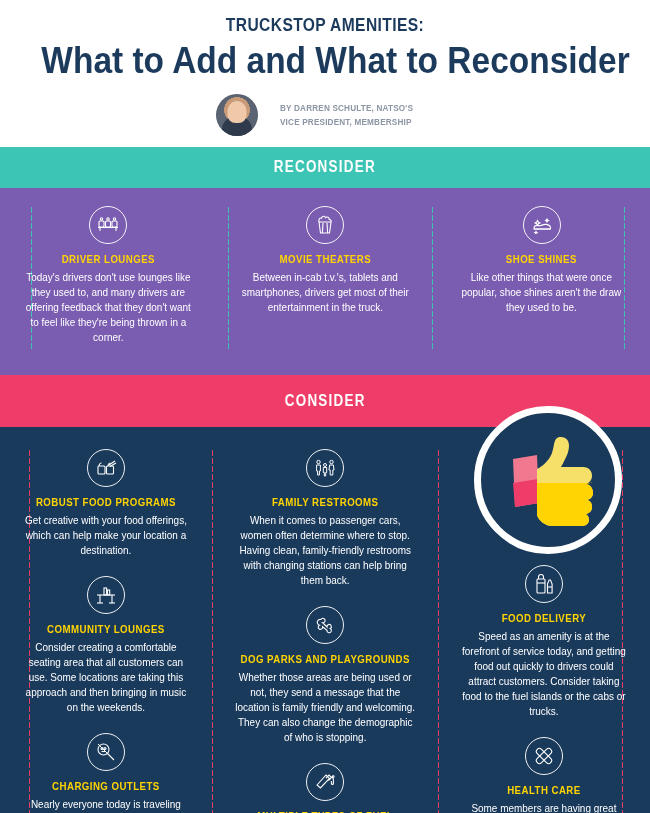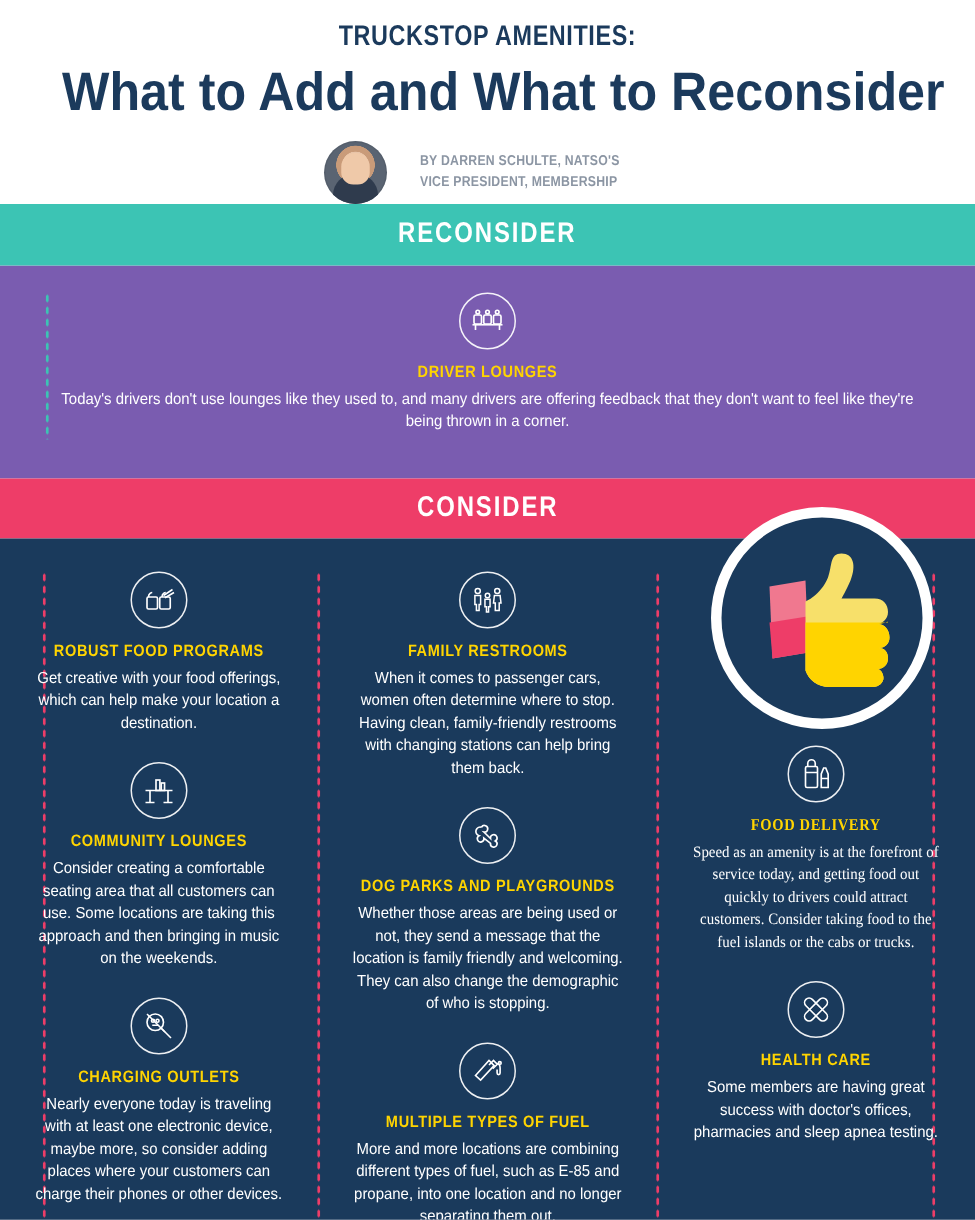--- a/index.html
+++ b/index.html
@@ -5,21 +5,21 @@
   * { box-sizing: border-box; margin: 0; padding: 0; }
   body {
     width: 650px; height: 813px;
     background: #ffffff;
     font-family: "Liberation Sans", sans-serif;
     overflow: hidden;
     position: relative;
   }
 
   
-  .header { background:#ffffff; padding: 14px 20px 0; text-align:center; }
+  .header { background:#ffffff; padding: 14px 20px 11px; text-align:center; }
   .kicker {
     font-family: "Liberation Sans", sans-serif;
     font-weight: 700;
     font-size: 19px;
     letter-spacing: 0.5px;
     color: #1b3a5c;
     transform: scaleX(0.82);
     text-transform: uppercase;
   }
   .headline {
@@ -73,35 +73,35 @@
     transform-origin: left center;
     text-transform: uppercase;
   }
 
   
   .banner {
     height: 41px;
     display: flex; align-items: center; justify-content: center;
     color: #ffffff;
     font-weight: 700;
-    font-size: 19px;
+    font-size: 16px;
     letter-spacing: 1.5px;
     transform: none;
     position: relative;
   }
   .banner span { transform: scaleX(0.84); display:inline-block; }
   .banner-reconsider { background: #3cc4b4; }
-  .banner-consider { background: #ee3d68; height: 40px; }
+  .banner-consider { background: #ee3d68; height: 52px; }
 
   
   .section-reconsider { background: #7a5cb0; padding: 18px 0 26px; }
   .section-consider  { background: #193css; }
   .section-consider  { background: #1a3a5c; padding: 22px 0 0; min-height: 453px; position: relative; }
 
-  .grid { display: flex; width: 100%; flex-direction: column; }
+  .grid { display: flex; width: 100%; }
   .col { flex: 1 1 0; position: relative; padding: 0 12px; }
 
   .vline { position:absolute; width: 3px; top: 0; bottom: 0; }
   .vline.teal { background-image: radial-gradient(#3cc4b4 44%, transparent 46%); background-size: 3px 8px; }
   .vline.pink { background-image: radial-gradient(#ee3d68 44%, transparent 46%); background-size: 3px 8px; }
 
   .card { text-align: center; padding: 0 6px 4px; }
   .icon-circle {
     width: 38px; height: 38px; border-radius: 50%;
     border: 1.6px solid rgba(255,255,255,0.92);
@@ -182,24 +182,52 @@
             <circle cx="4.5" cy="4" r="1.2"></circle>
               <circle cx="11" cy="4" r="1.2"></circle>
               <circle cx="17.5" cy="4" r="1.2"></circle>
           </svg>
         </div>
         <div class="card-title">DRIVER LOUNGES</div>
         <div class="card-body">Today's drivers don't use lounges like they used to, and many drivers are offering feedback that they don't want to feel like they're being thrown in a corner.</div>
       </div>
     </div>
 
+    <div class="col">
+      <div class="vline teal" style="left:10px;"></div>
+      <div class="card">
+        <div class="icon-circle">
+          <svg width="20" height="22" viewBox="0 0 20 22" fill="none" stroke="#ffffff" stroke-width="1.1">
+            <path d="M4 8 L5.5 19 L14.5 19 L16 8 Z"></path>
+            <path d="M4.2 8 C3 5.5 5 3.5 6.6 4.2 C6.8 2 10 1.6 10.6 3.6 C12 2.2 14.6 3.4 14.2 5.4 C16.2 5.6 16.6 8 15.8 8"></path>
+            <line x1="8" y1="9" x2="7.4" y2="19"></line>
+            <line x1="12" y1="9" x2="12.6" y2="19"></line>
+          </svg>
+        </div>
+        <div class="card-title">MOVIE THEATERS</div>
+        <div class="card-body">Between in-cab t.v.'s, tablets and smartphones, drivers get most of their entertainment in the truck.</div>
+      </div>
+    </div>
 
     <div class="col">
       <div class="vline teal" style="left:-2px;"></div>
       <div class="vline teal" style="right:24px;"></div>
+      <div class="card">
+        <div class="icon-circle">
+          <svg width="22" height="18" viewBox="0 0 22 18" fill="none" stroke="#ffffff" stroke-width="1.1">
+            <path d="M3 12 C3 9.5 6 9 8 9.6 C10 10.2 12 8 15 8.4 C18 8.8 19.5 10.5 19.5 12 L19.5 13 L3 13 Z"></path>
+            <path d="M3 13 L19.5 13"></path>
+            <path d="M6.5 4.5 l.8 1.6 1.6.8 -1.6.8 -.8 1.6 -.8-1.6 -1.6-.8 1.6-.8z"></path>
+            <path d="M16 3 l.5 1 1 .5 -1 .5 -.5 1 -.5-1 -1-.5 1-.5z"></path>
+            <path d="M5 15.5 l.4.8.8.4 -.8.4 -.4.8 -.4-.8 -.8-.4.8-.4z"></path>
+          </svg>
+        </div>
+        <div class="card-title">SHOE SHINES</div>
+        <div class="card-body">Like other things that were once popular, shoe shines aren't the draw they used to be.</div>
+      </div>
     </div>
 
   </div>
 </div>
 
 <div class="banner banner-consider">
   <span>CONSIDER</span>
 </div>
 
 <div class="section-consider">
@@ -312,21 +340,21 @@
             <div class="card-body">More and more locations are combining different types of fuel, such as E-85 and propane, into one location and no longer separating them out.</div>
           </div>
         </div>
       </div>
 
       <div class="ccol">
         <div class="vline pink" style="right:26px;"></div>
         <div class="pad">
           <div class="spacer-top"></div>
 
-          <div class="card" style="padding-bottom:18px;font-family:Liberation Serif, serif;">
+          <div class="card" style="padding-bottom:18px;">
             <div class="icon-circle">
               <svg width="20" height="22" viewBox="0 0 20 22" fill="none" stroke="#ffffff" stroke-width="1.1">
                 <rect x="3" y="6" width="8" height="14" rx="1"></rect>
                 <path d="M4.5 6 V4 a2.5 2.5 0 0 1 5 0 V6"></path>
                 <line x1="3" y1="10" x2="11" y2="10"></line>
                 <path d="M13.5 20 V11 l1.6-4 h1.4 l1.6 4 v9 z"></path>
                 <line x1="13.5" y1="14" x2="18.1" y2="14"></line>
               </svg>
             </div>
             <div class="card-title">FOOD DELIVERY</div>

